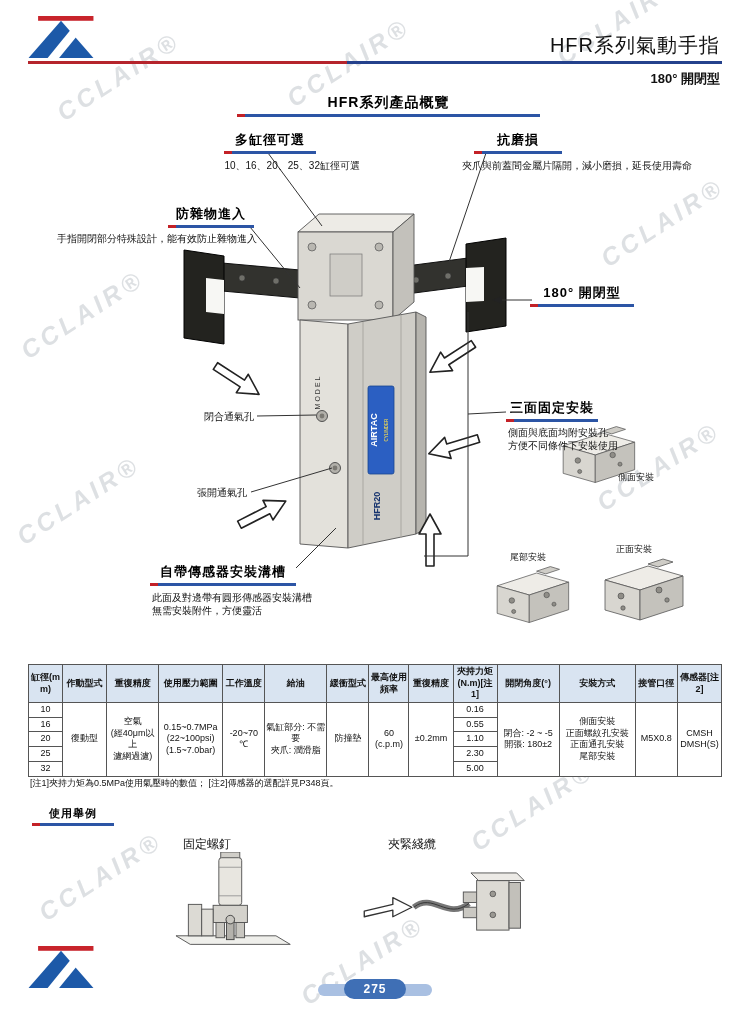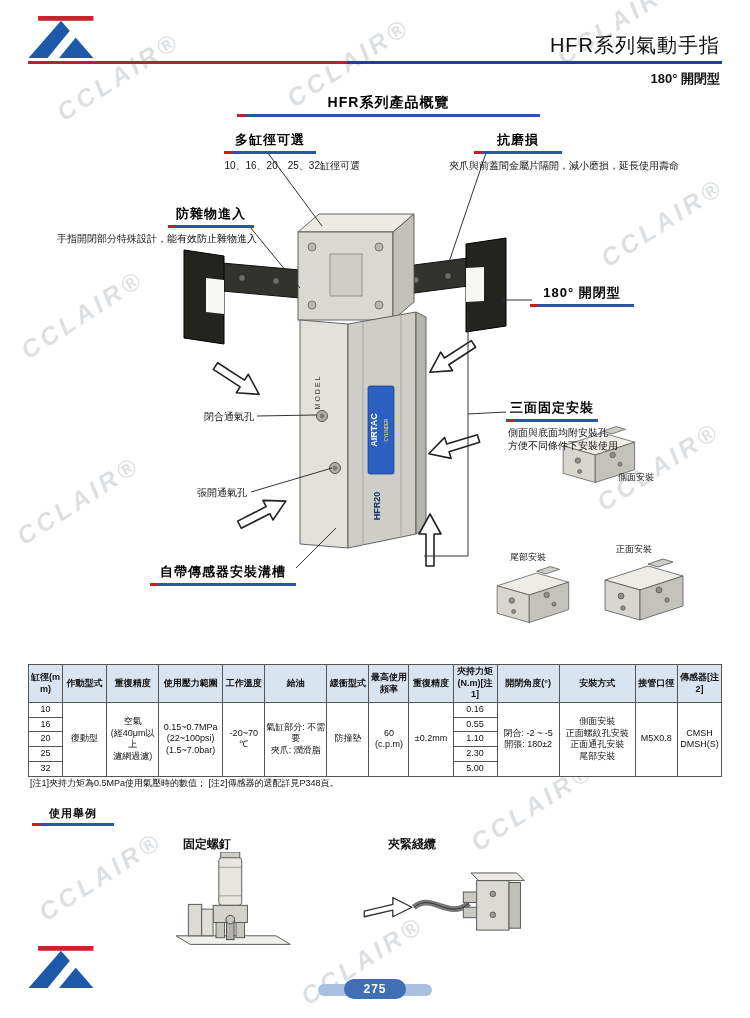--- a/index.html
+++ b/index.html
@@ -17,21 +17,21 @@
   .cl::before{content:"";position:absolute;left:0;top:0;width:8px;height:3px;background:#c32127}
   .callout{position:absolute;z-index:5}
   .desc{position:absolute;font-size:10px;line-height:13px;color:#111;z-index:5}
   .small-label{position:absolute;font-size:10px;color:#111;z-index:5}
   .mini-label{position:absolute;font-size:9px;color:#111;z-index:5}
   #spec{position:absolute;left:28px;top:664px;width:694px;border-collapse:collapse;table-layout:fixed;z-index:4;background:#fff}
   #spec th,#spec td{border:1px solid #555;font-size:9px;text-align:center;vertical-align:middle;padding:1px;line-height:1.3;word-break:break-all}
   #spec th{background:#d9e4f1;font-weight:bold;height:32px}
   #spec tbody tr{height:14px}
   #note{position:absolute;left:30px;top:777px;font-size:9px;color:#111;z-index:4}
-  .ex-label{position:absolute;font-size:12px;font-weight:bold;z-index:5}
+  .ex-label{position:absolute;font-size:12px;font-weight:normal;z-index:5}
   #pagebar{position:absolute;left:318px;top:984px;width:114px;height:12px;border-radius:7px;background:#a9c0e2;z-index:4}
   #pagepill{position:absolute;left:344px;top:979px;width:62px;height:20px;border-radius:10px;background:#3f6fb5;z-index:5;
     color:#fff;font-size:12px;font-weight:bold;text-align:center;line-height:20px;letter-spacing:1px}
   svg{display:block}
 </style>
 </head>
 <body>
 
 <div id="page">
 
@@ -129,21 +129,21 @@
   <div class="callout" style="left:224px;top:131px;width:92px">
     <div class="ct">多缸徑可選</div>
     <div class="cl"></div>
   </div>
   <div class="desc" style="left:190px;top:159px;width:170px;text-align:right">10、16、20、25、32缸徑可選</div>
 
   <div class="callout" style="left:474px;top:131px;width:88px">
     <div class="ct">抗磨損</div>
     <div class="cl"></div>
   </div>
-  <div class="desc" style="left:449px;top:159px;width:252px">夾爪與前蓋間金屬片隔開，減小磨損，延長使用壽命</div>
+  <div class="desc" style="left:462px;top:159px;width:252px">夾爪與前蓋間金屬片隔開，減小磨損，延長使用壽命</div>
 
   <div class="callout" style="left:168px;top:205px;width:86px">
     <div class="ct">防雜物進入</div>
     <div class="cl"></div>
   </div>
   <div class="desc" style="left:57px;top:232px;width:212px">手指開閉部分特殊設計，能有效防止雜物進入</div>
 
   <div class="callout" style="left:530px;top:284px;width:104px">
     <div class="ct">180° 開閉型</div>
     <div class="cl"></div>
@@ -157,20 +157,24 @@
     <div class="cl"></div>
   </div>
   <div class="desc" style="left:508px;top:426px;width:160px">
     <div>側面與底面均附安裝孔</div>
     <div>方便不同條件下安裝使用</div>
   </div>
 
   <div class="callout" style="left:150px;top:563px;width:146px">
     <div class="ct">自帶傳感器安裝溝槽</div>
     <div class="cl"></div>
+  </div>
+  <div class="desc" style="left:152px;top:591px;width:180px">
+    <div>此面及對邊帶有圓形傳感器安裝溝槽</div>
+    <div>無需安裝附件，方便靈活</div>
   </div>
 
   <svg class="abs" style="left:550px;top:422px;width:96px;height:66px;z-index:2" viewBox="0 0 100 72">
     <polygon points="12,26 55,12 90,22 47,36" fill="#eeece7" stroke="#555" stroke-width="0.8"></polygon>
     <polygon points="12,26 47,36 47,66 12,56" fill="#d8d6d0" stroke="#555" stroke-width="0.8"></polygon>
     <polygon points="47,36 90,22 90,52 47,66" fill="#c4c2bc" stroke="#555" stroke-width="0.8"></polygon>
     <polygon points="55,10 70,5 80,8 65,13" fill="#cfcdc7" stroke="#555" stroke-width="0.8"></polygon>
     <circle cx="28" cy="42" r="3" fill="#8f8d87" stroke="#444" stroke-width="0.6"></circle>
     <circle cx="66" cy="36" r="3" fill="#8f8d87" stroke="#444" stroke-width="0.6"></circle>
     <circle cx="30" cy="54" r="2.2" fill="#8f8d87" stroke="#444" stroke-width="0.6"></circle>

